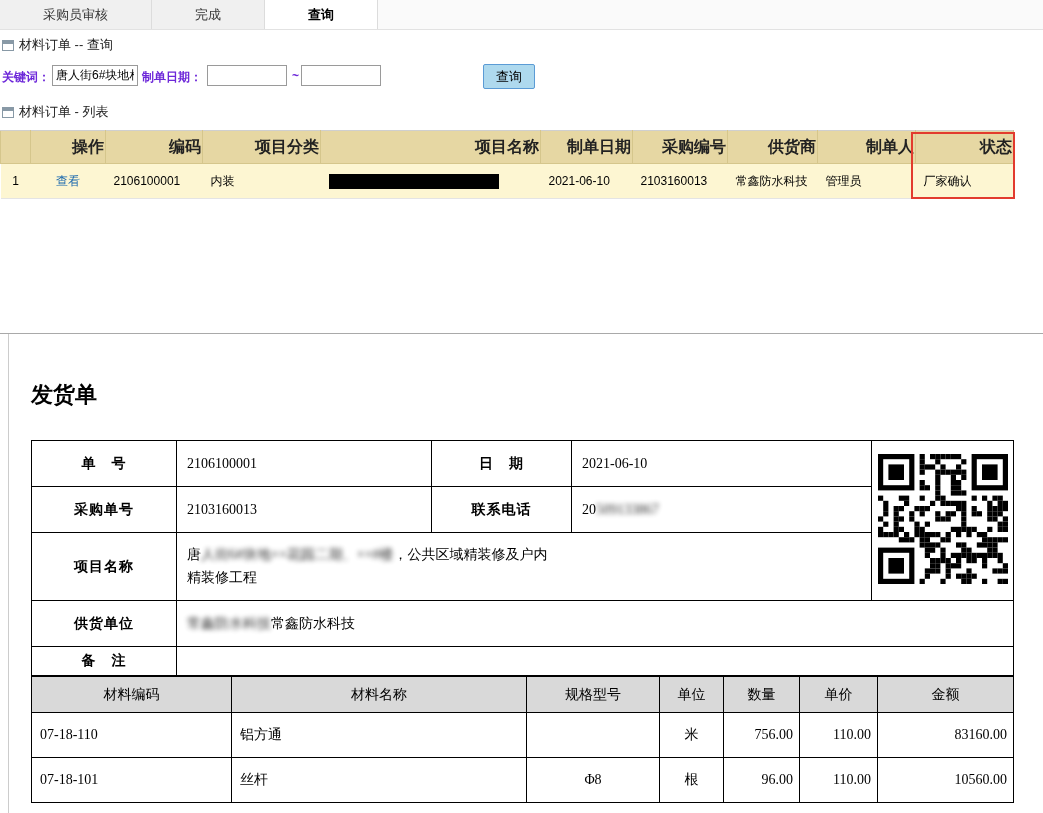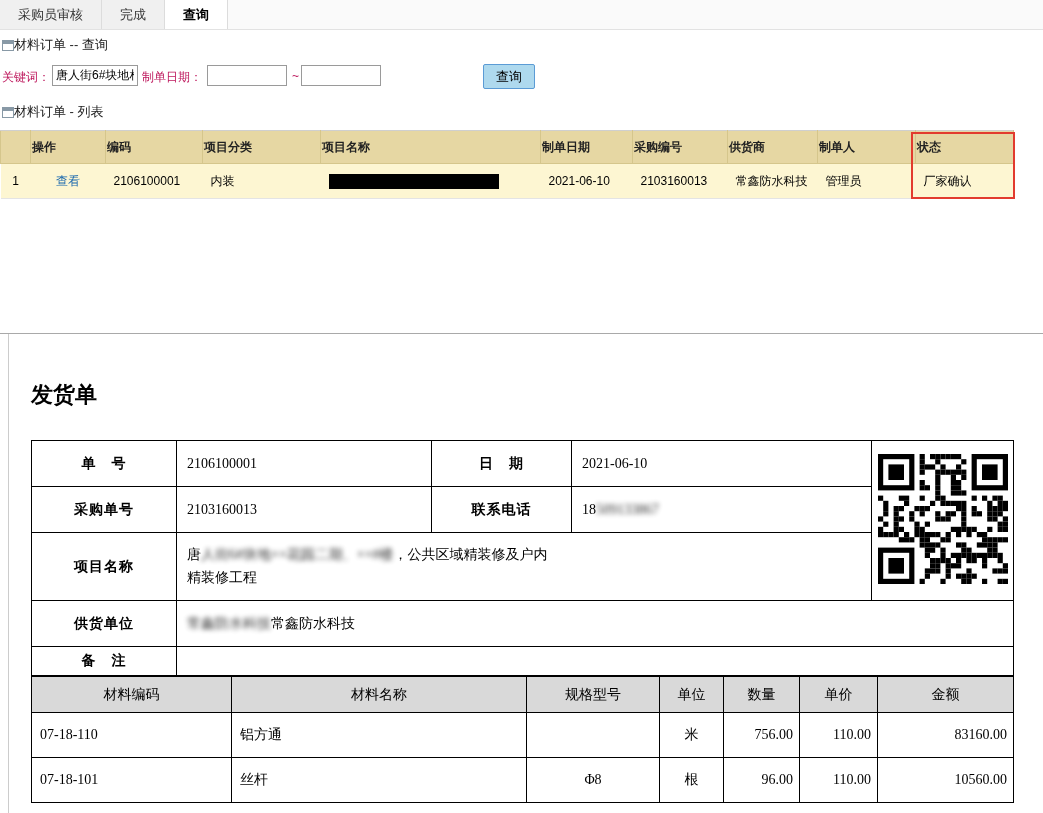--- a/index.html
+++ b/index.html
@@ -3,46 +3,46 @@
 <meta charset="utf-8">
 <style>
   * { box-sizing: border-box; }
   body { margin:0; background:#fff; }
   .page { position:relative; width:1043px; height:813px; overflow:hidden; background:#fff;
           font-family:"Liberation Sans", sans-serif; font-size:12px; color:#000; }
 
   
   .tabbar { position:absolute; top:0; left:0; width:1043px; height:30px; background:#f4f4f4;
             border-bottom:1px solid #e2e2e2; display:flex; align-items:stretch; }
-  .tab { display:flex; align-items:center; justify-content:center; padding:0 18px; font-size:13px;
+  .tab { display:flex; align-items:center; justify-content:center; padding:0 43px; font-size:13px;
          color:#333; background:#f0f0f0; border-right:1px solid #dcdcdc; cursor:pointer; white-space:nowrap; }
   .tab.active { background:#fff; font-weight:bold; color:#000; }
   .tab-filler { flex:1; background:#fafafa; }
 
   
-  .section-header { position:absolute; left:2px; display:flex; align-items:center; 
+  .section-header { position:absolute; left:2px; display:flex; align-items:center; gap:5px;
                     font-size:13px; color:#222; }
   #sec1 { top:36px; } #sec2 { top:103px; }
   .win-icon { width:12px; height:11px; border:1px solid #8899a6; background:#fff; position:relative; display:inline-block; }
   .win-icon::before { content:""; position:absolute; top:0; left:0; right:0; height:3px; background:#8899a6; }
 
   
   .query-row { position:absolute; top:62px; left:0; width:1043px; height:30px; }
-  .q-label { position:absolute; top:7px; font-size:12px; color:#be185d; white-space:nowrap; }
+  .q-label { position:absolute; top:7px; font-size:12px; color:#6d28d9; white-space:nowrap;font-weight:bold; }
   .q-input { position:absolute; top:3px; height:21px; border:1px solid #9a9a9a; padding:0 3px;
              font-size:12px; font-family:inherit; background:#fff; }
   .search-btn { position:absolute; left:483px; top:2px; width:52px; height:25px;
                 background:var(--search-button-bg,#aed9ee); border:1px solid #5b9bd5; border-radius:2px;
                 font-size:13px; font-family:inherit; color:#000; cursor:pointer; }
 
   
   .list-table { position:absolute; top:130px; left:0; width:1013px; border-collapse:collapse;
                 table-layout:fixed; font-size:12px; }
   .list-table th { height:33px; background:var(--table-header-bg,#e6d7a3); border:1px solid #d5c68c;
-                   border-top:1px solid #cfcfcf; font-weight:bold; font-size:12px; color:#222; text-align:left;margin-top:16px; }
+                   border-top:1px solid #cfcfcf; font-weight:bold; font-size:16px; color:#222; text-align:right;margin-top:16px; }
   .list-table td { height:35px; background:var(--selected-row-bg,#fdf6d2); border-bottom:1px solid #e4e4e4;
                    padding:0 8px; text-align:left; overflow:hidden; white-space:nowrap; }
   .list-table td.c { text-align:center; padding:0; }
   .view-link { color:var(--link-blue,#1766ad); text-decoration:none; cursor:pointer; }
   .black-bar { display:inline-block; width:170px; height:15px; background:#000; vertical-align:middle; }
   .red-box { position:absolute; left:911px; top:132px; width:104px; height:67px;
              border:2px solid var(--highlight-red,#e23b2e); z-index:5; pointer-events:none; }
 
   
   .doc-divider { position:absolute; top:333px; left:0; width:1043px; height:0; border-top:1px solid #a9a9a9; }
@@ -382,21 +382,21 @@
                 <rect fill="#fff" x="5" y="95" width="25" height="25"></rect>
                 <rect x="10" y="100" width="15" height="15"></rect>
               </svg>
         </td>
       </tr>
       <tr style="height:46px">
         <td class="lbl">采购单号</td>
         <td class="val">2103160013</td>
         <td class="lbl">联系电话</td>
         <td class="val">
-          <span>18</span><span class="blurred">509133867</span>
+          <span>20</span><span class="blurred">509133867</span>
         </td>
       </tr>
       <tr style="height:68px">
         <td class="lbl">项目名称</td>
         <td class="val" colspan="3">
           <div class="proj-line"><span>唐</span><span class="blurred">人街6#块地××花园二期、××#楼</span><span>，公共区域精装修及户内</span></div>
           <div class="proj-line">精装修工程</div>
         </td>
       </tr>
       <tr style="height:46px">

